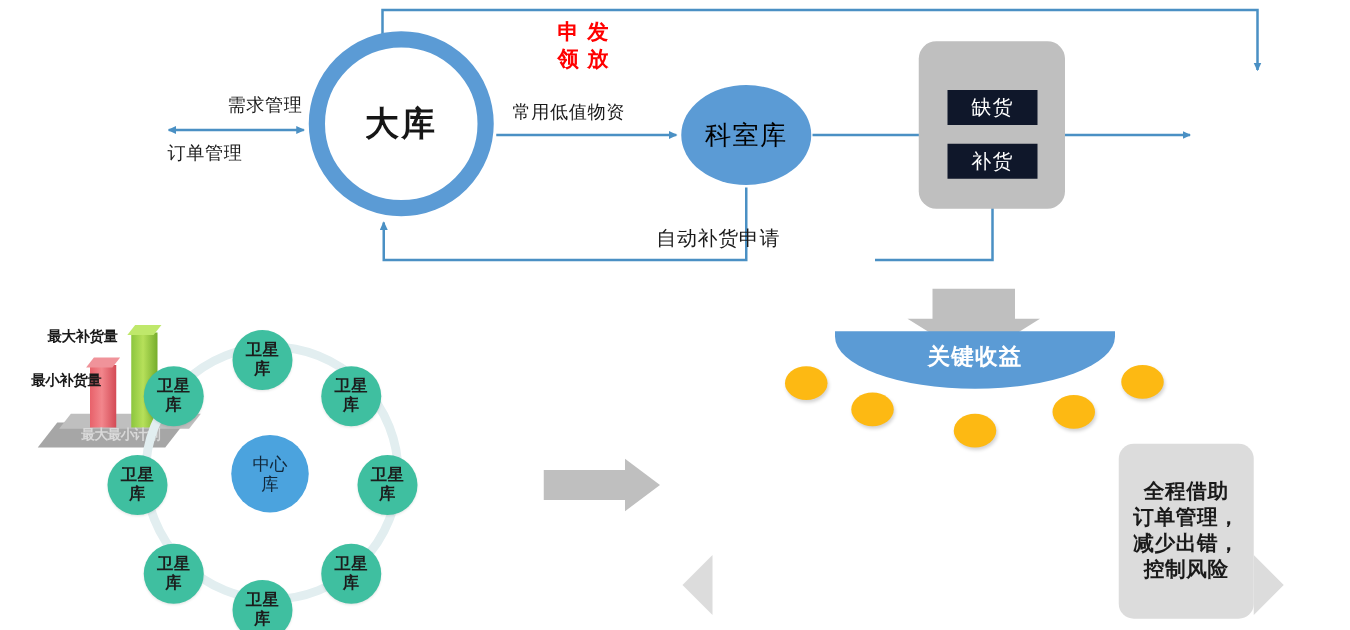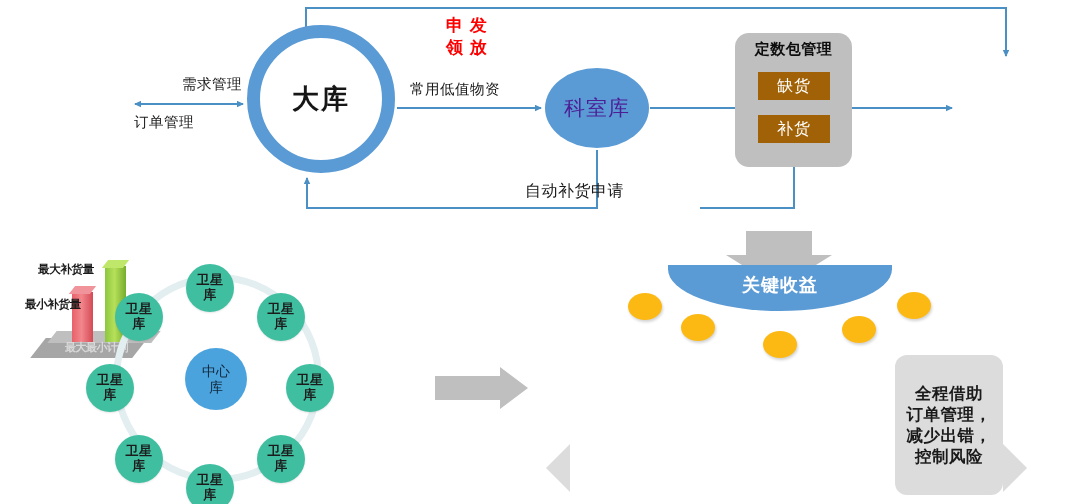--- a/index.html
+++ b/index.html
@@ -29,38 +29,38 @@
     background:#ffffff;
     box-sizing:border-box;
   }
   .dakuo-label{
     left:247px;top:25px;width:148px;height:148px;
     color:#161616;font-size:27px;font-weight:bold;letter-spacing:2px;
   }
   .keshiku{
     left:545px;top:68px;width:104px;height:80px;
     background:#5B9BD5;border-radius:50%;
-    color:#4c1d95;font-size:21px;letter-spacing:1px;
+    color:#000000;font-size:21px;letter-spacing:1px;
   }
   .keshi-haoyong{
     left:957px;top:63px;width:104px;height:93px;
     background:#5B9BD5;border-radius:50%;
     color:#ffffff;font-size:20px;line-height:1.25;letter-spacing:1px;
   }
   .dsb-panel{
     left:735px;top:33px;width:117px;height:134px;
     background:#BFBFBF;border-radius:14px;
   }
   .dsb-title{
     left:735px;top:40px;width:117px;
     color:#0d0d0d;font-size:15px;font-weight:bold;text-align:center;letter-spacing:.5px;
   }
   .dsb-chip{
     width:72px;height:28px;
-    background:#a16207;color:#ffffff;font-size:16px;letter-spacing:1px;
+    background:#0f172a;color:#ffffff;font-size:16px;letter-spacing:1px;
   }
   .dsb-chip.c1{left:758px;top:72px;}
   .dsb-chip.c2{left:758px;top:115px;}
 
   
   .lbl{color:#1a1a1a;font-size:14.5px;white-space:nowrap;letter-spacing:.5px;}
   .lbl-xqgl{left:134px;top:75px;padding-left:48px;}
   .lbl-ddgl{left:134px;top:113px;}
   .lbl-cydz{left:410px;top:80px;}
   .lbl-zdbh{left:525px;top:181px;font-size:16px;}
@@ -177,21 +177,20 @@
   <div class="abs ctr dakuo-label">
     <span>大库</span>
   </div>
 
   <div class="abs ctr keshiku">
     <span>科室库</span>
   </div>
 
 
   <div class="abs dsb-panel"></div>
-  <div class="abs dsb-title">定数包管理</div>
   <div class="abs ctr dsb-chip c1">
     <span>缺货</span>
   </div>
   <div class="abs ctr dsb-chip c2">
     <span>补货</span>
   </div>
 
   <div class="abs lbl lbl-xqgl">需求管理</div>
   <div class="abs lbl lbl-ddgl">订单管理</div>
   <div class="abs lbl lbl-cydz">常用低值物资</div>

